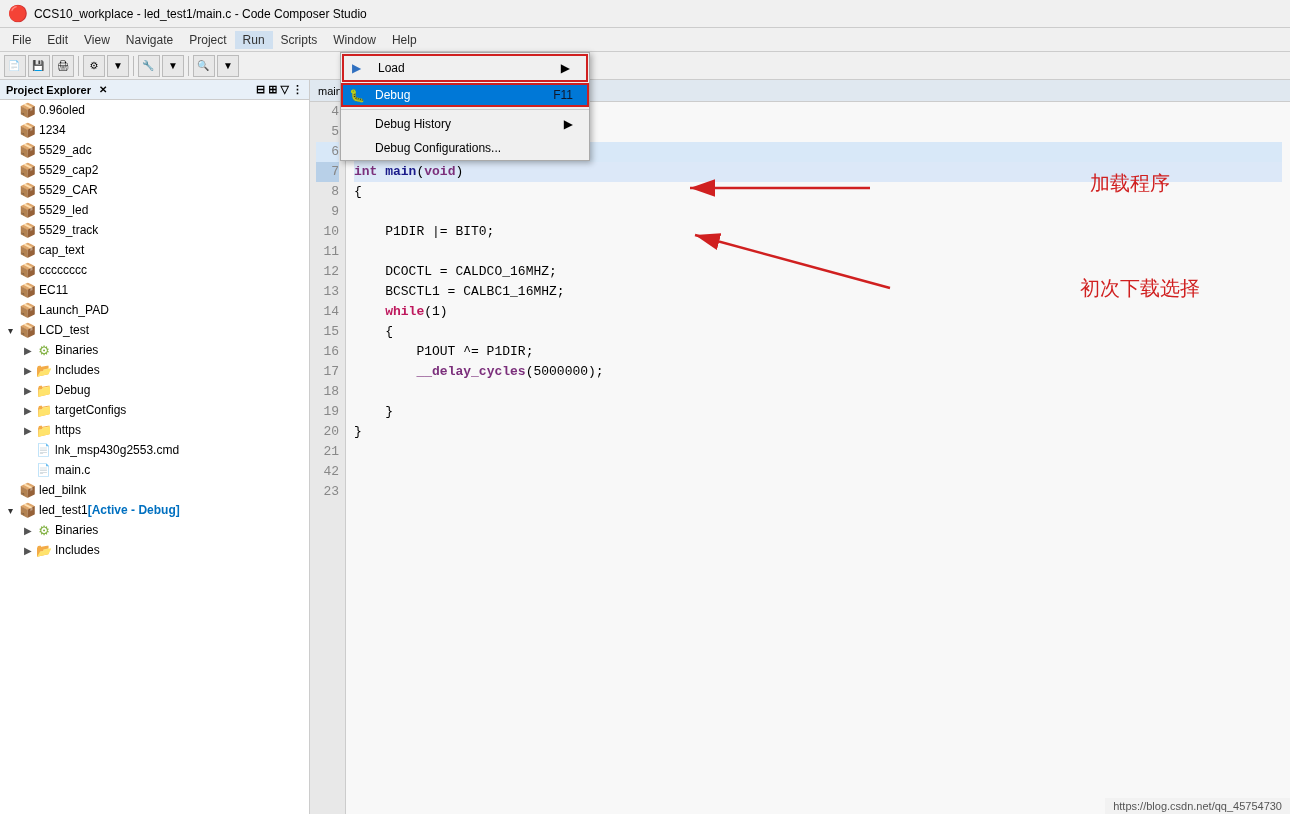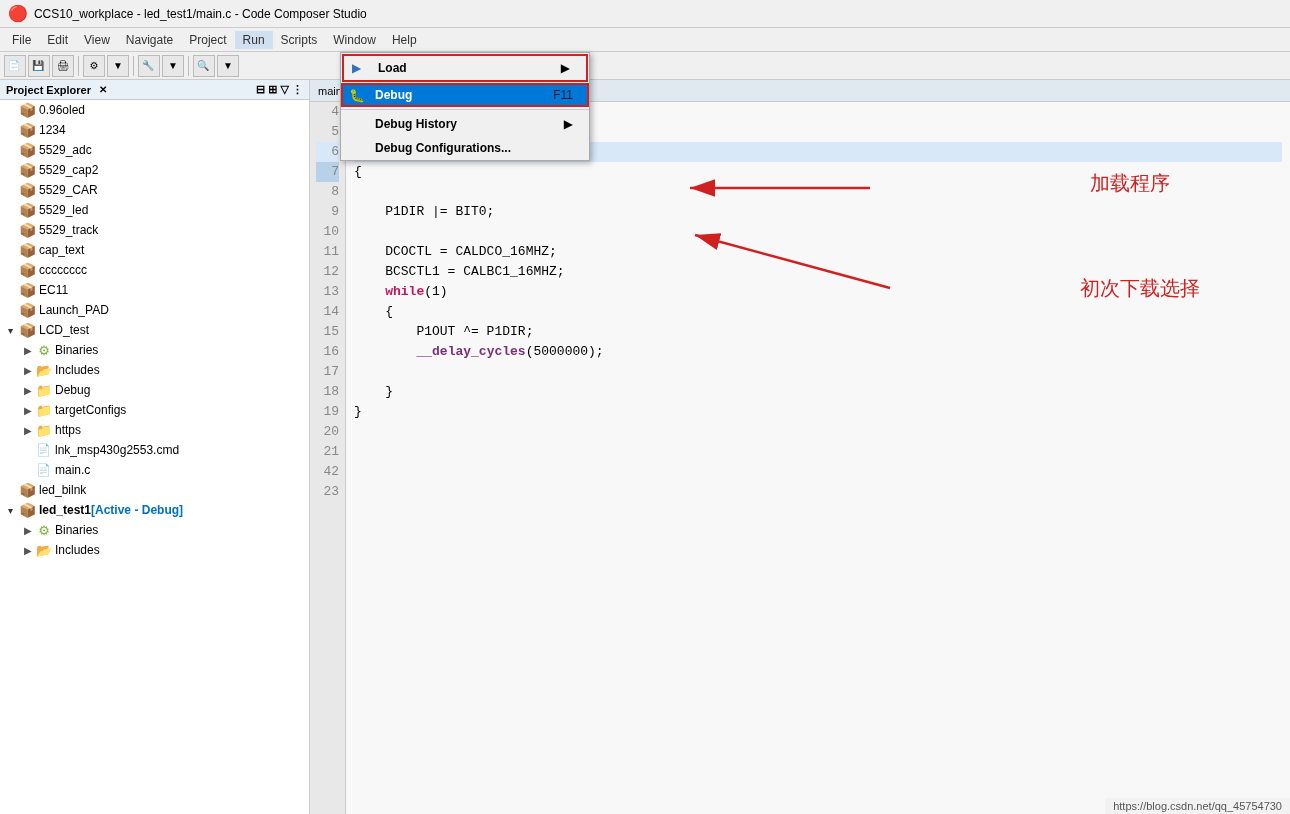--- a/index.html
+++ b/index.html
@@ -149,21 +149,21 @@
     .dropdown-item {
       display: flex;
       align-items: center;
       padding: 4px 16px 4px 8px;
       cursor: pointer;
       font-size: 12px;
       position: relative;
     }
     .dropdown-item.highlighted { background: #0078d7; color: white; }
     .dropdown-item-icon { width: 20px; height: 16px; margin-right: 6px; display: flex; align-items: center; }
-    .dropdown-item-label { flex: 1; font-weight: bold; }
+    .dropdown-item-label { flex: 1; }
     .dropdown-item-shortcut { color: #555; margin-left: 20px; }
     .dropdown-item.highlighted .dropdown-item-shortcut { color: #0f172a; }
     .dropdown-item-arrow { margin-left: auto; }
     .dropdown-separator { height: 1px; background: #ccc; margin: 2px 0; }
 
     
     .annotation {
       position: absolute;
       color: #d02020;
       font-size: 18px;
@@ -356,21 +356,21 @@
       <span class="tree-indent" style="width:4px;"></span>
       <span class="tree-arrow"></span>
       <span class="tree-icon icon-project">📦</span>
       <span>led_bilnk</span>
     </div>
 
     <div class="tree-item">
       <span class="tree-indent" style="width:4px;"></span>
       <span class="tree-arrow" style="color:#333;">▾</span>
       <span class="tree-icon icon-project">📦</span>
-      <span style="font-weight:bold;">led_test1</span>
+      <span style="font-weight:normal;">led_test1</span>
       <span style="color:#0070c0;font-weight:bold;"> [Active - Debug]</span>
     </div>
     <div class="tree-item">
       <span class="tree-indent" style="width:20px;"></span>
       <span class="tree-arrow">▶</span>
       <span class="tree-icon icon-binary" style="font-size:13px;">⚙</span>
       <span>Binaries</span>
     </div>
     <div class="tree-item">
       <span class="tree-indent" style="width:20px;"></span>
@@ -404,20 +404,21 @@
         <div class="line-number">19</div>
         <div class="line-number">20</div>
         <div class="line-number">21</div>
         <div class="line-number">42</div>
         <div class="line-number">23</div>
       </div>
       <div class="code-lines">
         <div class="code-line"><span style="color:#3a7a3a;">/**</span></div>
         <div class="code-line"><span style="color:#3a7a3a;"> * main.c</span></div>
         <div class="code-line highlighted"><span style="color:#3a7a3a;"> */</span><span style="background:#000;color:#fff;">|</span></div>
+        <div class="code-line" style="background:#dce8f8;"><span style="color:#7b2f7b;font-weight:bold;">int</span><span> </span><span style="color:#1a1a8a;font-weight:bold;">main</span><span>(</span><span style="color:#7b2f7b;font-weight:bold;">void</span><span>)</span></div>
         <div class="code-line">{</div>
         <div class="code-line"></div>
         <div class="code-line"><span>    P1DIR |= BIT0;</span></div>
         <div class="code-line"></div>
         <div class="code-line"><span>    DCOCTL = CALDCO_16MHZ;</span></div>
         <div class="code-line"><span>    BCSCTL1 = CALBC1_16MHZ;</span></div>
         <div class="code-line"><span>    </span><span style="color:#be185d;font-weight:bold;">while</span><span>(1)</span></div>
         <div class="code-line"><span>    {</span></div>
         <div class="code-line"><span>        P1OUT ^= P1DIR;</span></div>
         <div class="code-line"><span>        </span><span style="color:#7b2f7b;font-weight:bold;">__delay_cycles</span><span>(5000000);</span></div>

